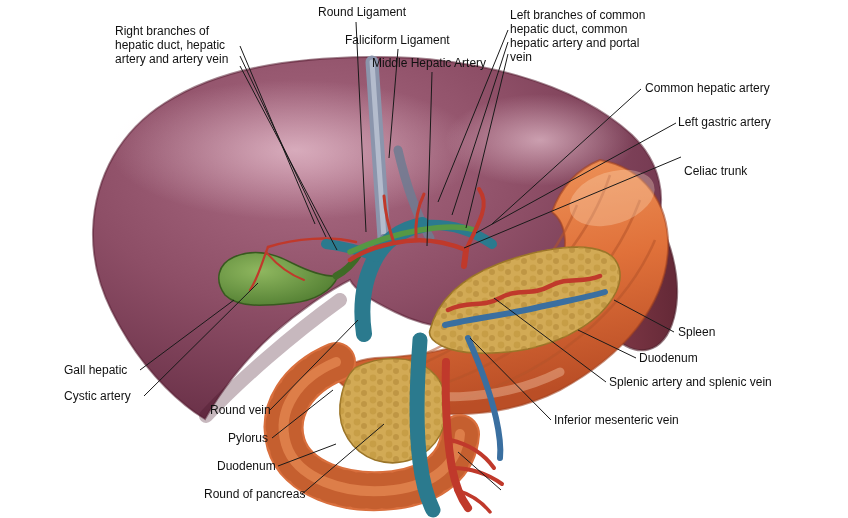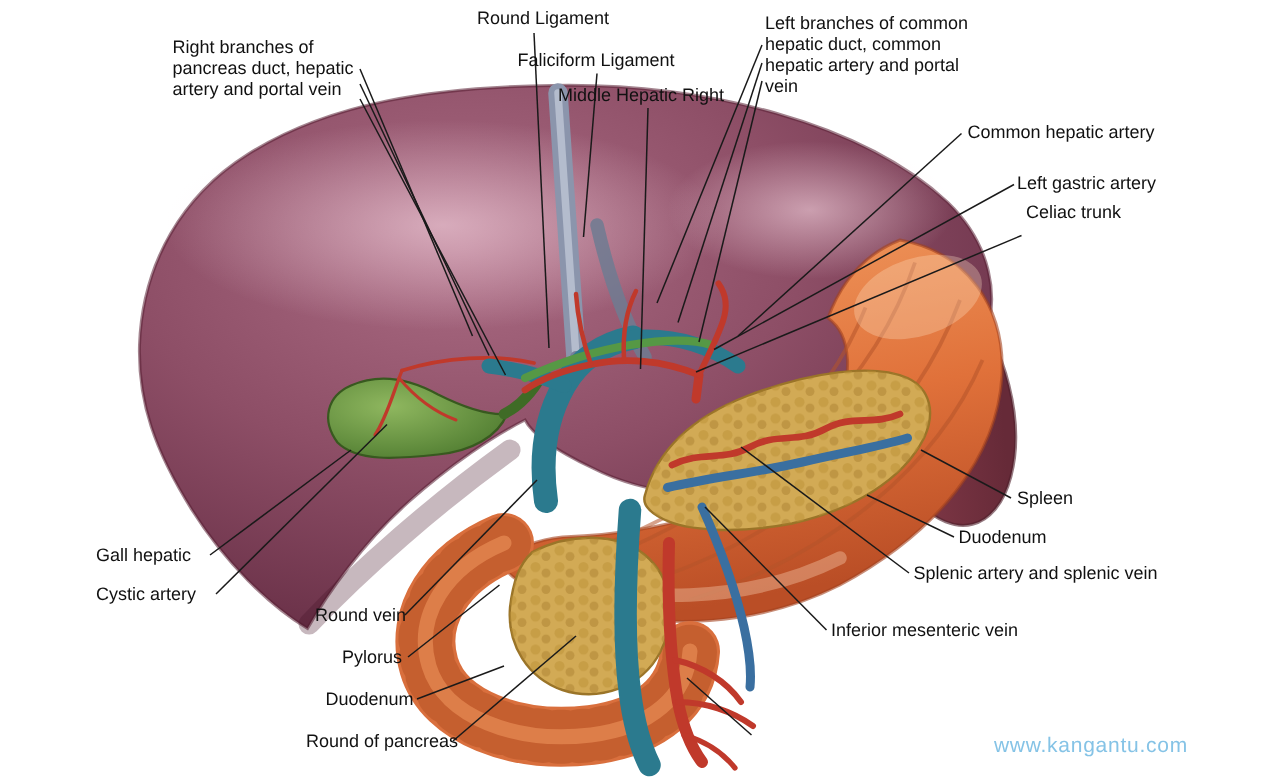--- a/index.html
+++ b/index.html
@@ -216,34 +216,33 @@
       <line x1="144" y1="396" x2="258" y2="283"></line>
       <line x1="270" y1="410" x2="358" y2="320"></line>
       <line x1="272" y1="438" x2="333" y2="390"></line>
       <line x1="278" y1="466" x2="336" y2="444"></line>
       <line x1="302" y1="494" x2="384" y2="424"></line>
     </g>
   </svg>
 
   <div class="lbl" style="left:318px;top:5px">Round Ligament</div>
   <div class="lbl" style="left:345px;top:33px">Faliciform Ligament</div>
-  <div class="lbl" style="left:372px;top:56px">Middle Hepatic Right</div>
-  <div class="lbl wrap" style="left:115px;top:24px;width:128px">Right branches of pancreas duct, hepatic artery and portal vein</div>
+  <div class="lbl" style="left:372px;top:56px">Middle Hepatic Artery</div>
+  <div class="lbl wrap" style="left:115px;top:24px;width:128px">Right branches of hepatic duct, hepatic artery and artery vein</div>
   <div class="lbl" style="left:645px;top:81px">Common hepatic artery</div>
   <div class="lbl wrap" style="left:510px;top:8px;width:152px">Left branches of common hepatic duct, common hepatic artery and portal vein</div>
   <div class="lbl" style="left:678px;top:115px">Left gastric artery</div>
-  <div class="lbl" style="left:684px;top:134px">Celiac trunk</div>
+  <div class="lbl" style="left:684px;top:164px">Celiac trunk</div>
   <div class="lbl" style="left:678px;top:325px">Spleen</div>
   <div class="lbl" style="left:639px;top:351px">Duodenum</div>
   <div class="lbl" style="left:554px;top:413px">Inferior mesenteric vein</div>
   <div class="lbl" style="left:609px;top:375px">Splenic artery and splenic vein</div>
   <div class="lbl" style="left:64px;top:363px">Gall hepatic</div>
   <div class="lbl" style="left:64px;top:389px">Cystic artery</div>
   <div class="lbl" style="left:210px;top:403px">Round vein</div>
   <div class="lbl" style="left:228px;top:431px">Pylorus</div>
   <div class="lbl" style="left:217px;top:459px">Duodenum</div>
   <div class="lbl" style="left:204px;top:487px">Round of pancreas</div>
 
   <div class="watermark">
-    <div class="wm-url">www.kangantu.com</div>
   </div>
 
 </div>
 
 </body></html>

